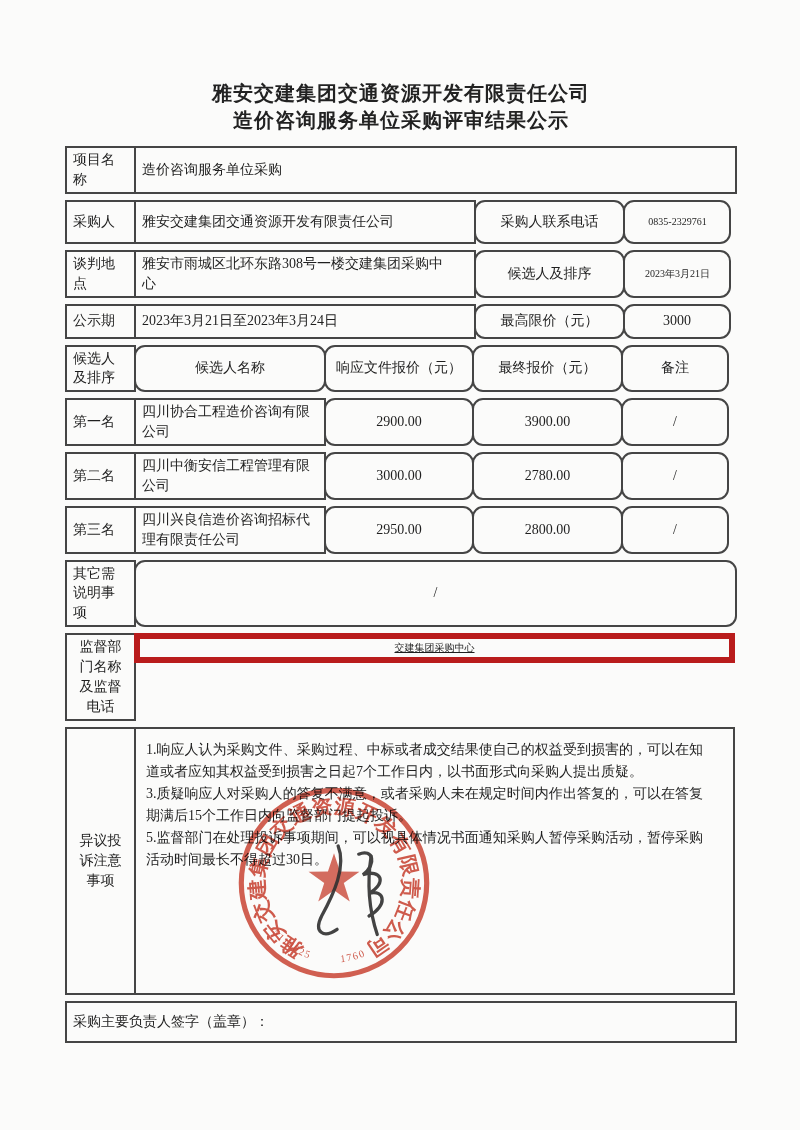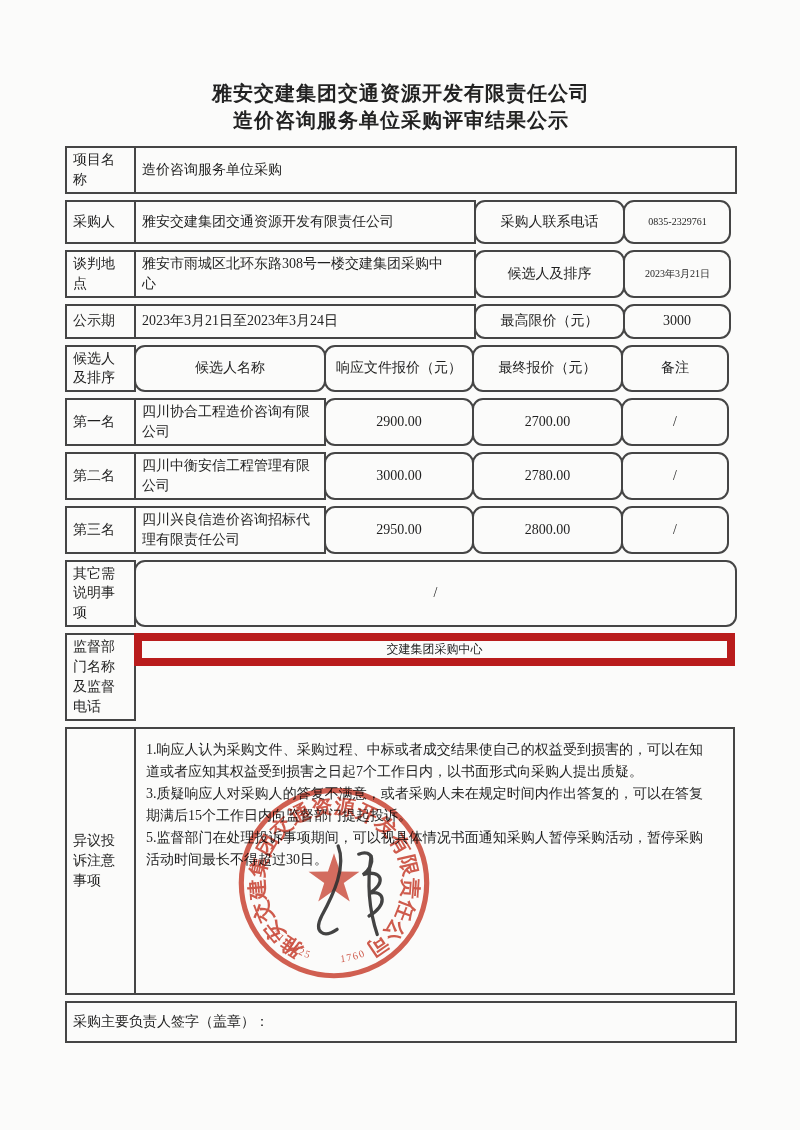--- a/index.html
+++ b/index.html
@@ -31,23 +31,23 @@
   .c5 { width:108px; flex:0 0 108px; }
   .c23 { width:342px; flex:0 0 342px; }
   .c2345 { width:601px; flex:0 0 601px; }
   .grow { flex:1 1 auto; }
   .ctr { justify-content:center; text-align:center;border-radius:11px; }
   .val { padding-right:28px; }
   .sm { font-size:10px; white-space:nowrap;padding-left:7px; }
   .h36 { min-height:36px; } .h44 { min-height:44px; } .h35 { min-height:35px; }
   .h40 { min-height:40px; }
   .sup-right { display:flex; flex-direction:column; width:601px; flex:0 0 601px; }
-  .sup-right .subcell { border:8px solid #b91c1c; min-height:30px; display:flex; align-items:center; justify-content:center; font-size:12px; }
+  .sup-right .subcell { border:6px solid #b91c1c; min-height:30px; display:flex; align-items:center; justify-content:center; font-size:10px;text-decoration:underline; }
   .sup-right .subcell + .subcell { margin-top:6px; }
-  .sup-label { align-items:center; justify-content:center; }
+  .sup-label { align-items:center; text-align:center; justify-content:center; }
   .objection-cell { min-height:268px; align-items:flex-start; padding:10px 30px 10px 10px; }
   .objection-text p { font-size:14px; line-height:1.58; text-align:justify; }
   .sign-row .cell { width:672px; flex:0 0 672px; min-height:42px; }
   .stamp-wrap {
     position:absolute; left:166px; top:700px; width:206px; height:206px;
     mix-blend-mode:multiply; opacity:.92; pointer-events:none;
   }
 </style>
 </head>
 <body>
@@ -92,21 +92,21 @@
       <div class="cell c2 h35 ctr">候选人名称</div>
       <div class="cell c3 h35 ctr">响应文件报价（元）</div>
       <div class="cell c4 h35 ctr">最终报价（元）</div>
       <div class="cell c5 h35 ctr">备注</div>
     </div>
 
     <div class="row">
       <div class="cell lab h44">第一名</div>
       <div class="cell c2 h44">四川协合工程造价咨询有限公司</div>
       <div class="cell c3 h44 ctr">2900.00</div>
-      <div class="cell c4 h44 ctr">2700.00</div>
+      <div class="cell c4 h44 ctr">3900.00</div>
       <div class="cell c5 h44 ctr">/</div>
     </div>
 
     <div class="row">
       <div class="cell lab h44">第二名</div>
       <div class="cell c2 h44">四川中衡安信工程管理有限公司</div>
       <div class="cell c3 h44 ctr">3000.00</div>
       <div class="cell c4 h44 ctr">2780.00</div>
       <div class="cell c5 h44 ctr">/</div>
     </div>

